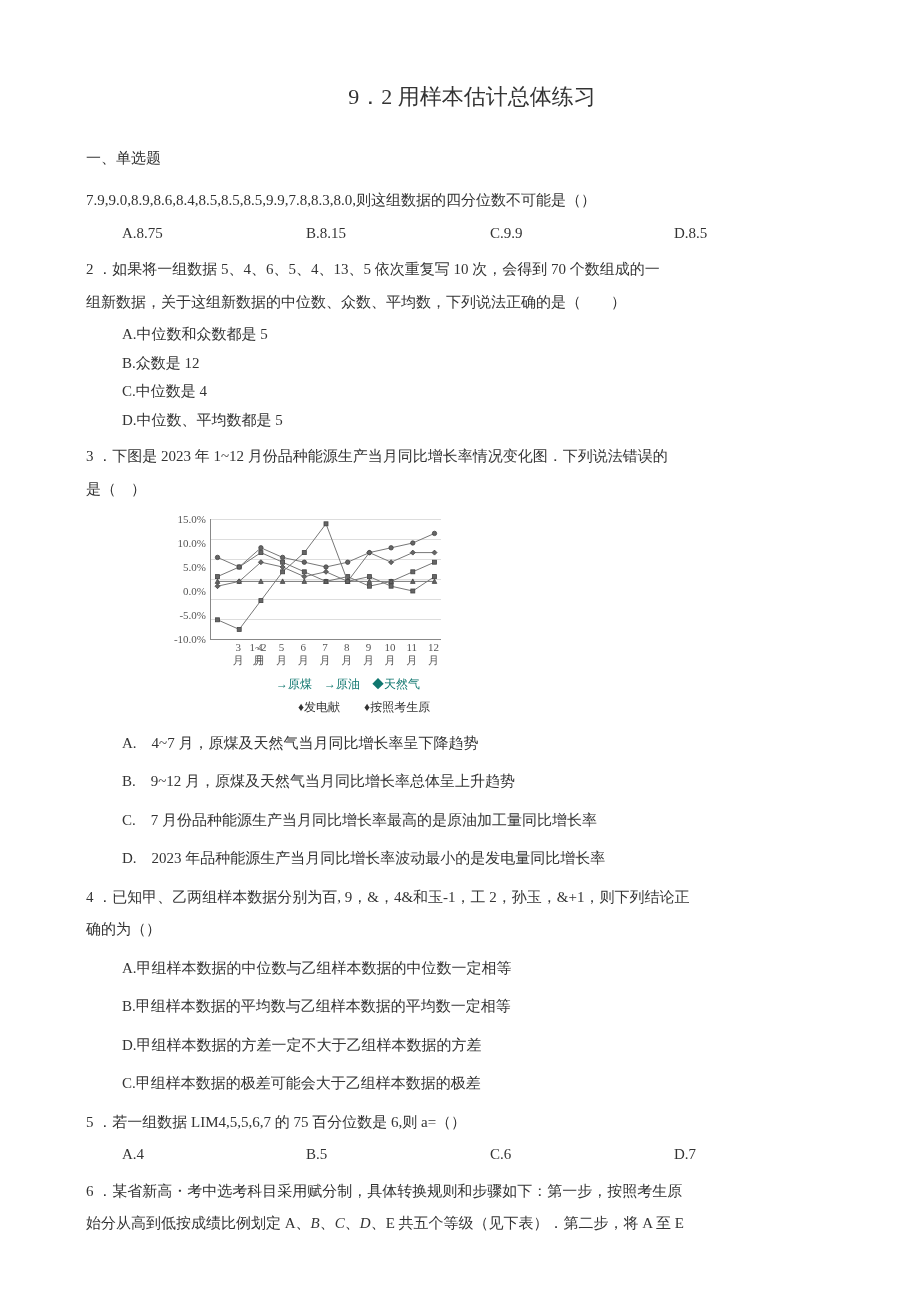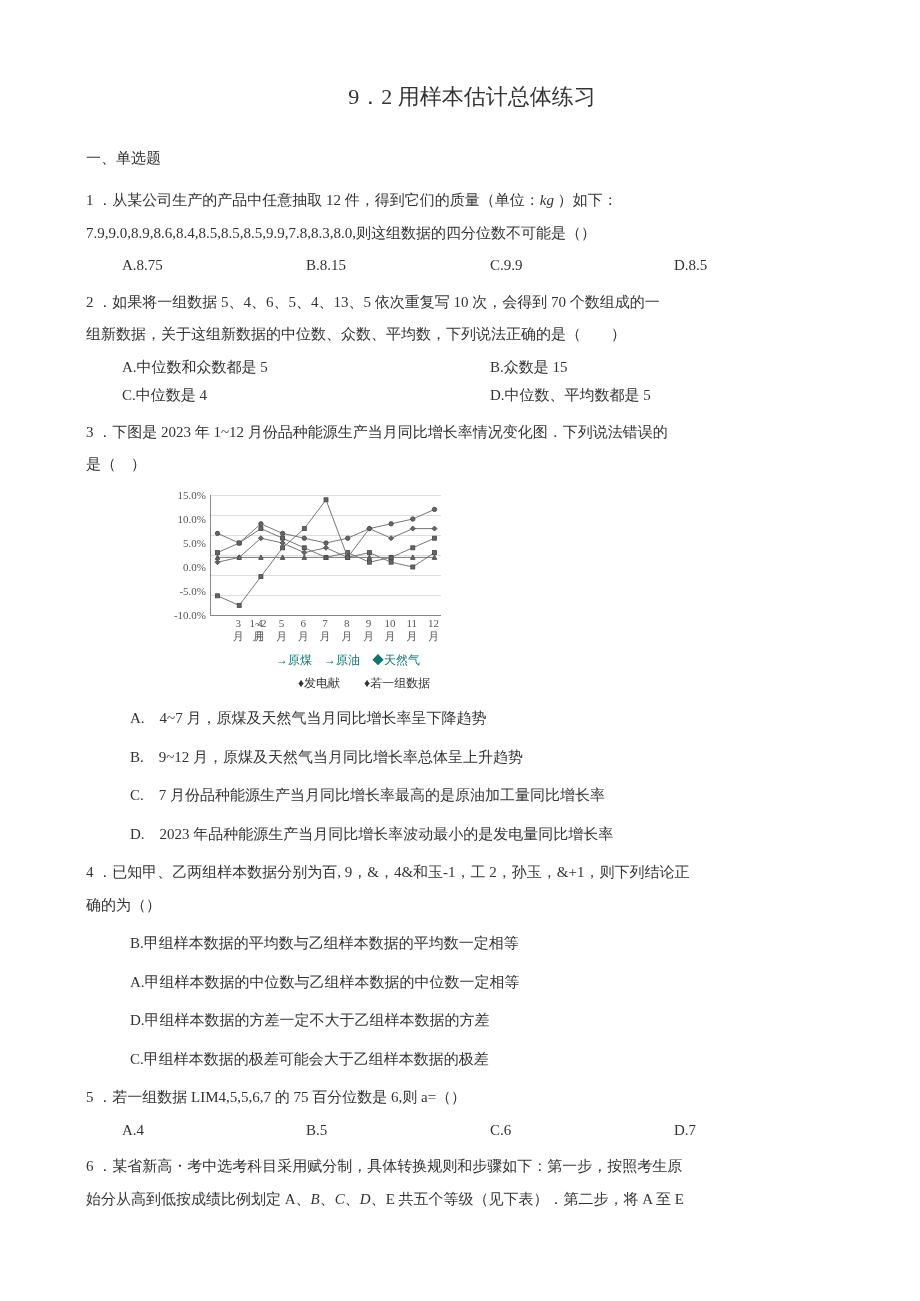--- a/index.html
+++ b/index.html
@@ -33,30 +33,31 @@
     margin: 4px 0 8px 36px;
     align-items: center;
   }
   .opts-row .opt {
     flex: 1;
   }
   .opts-2col {
     display: flex;
     flex-wrap: wrap;
     margin: 4px 0 8px 36px;
+    flex-direction: column;
   }
   .opts-2col .opt {
     width: 50%;
   }
   .opts-1col {
     margin: 4px 0 8px 36px;
   }
   .opts-1col .opt {
     display: block;
-    margin: 10px 8px;
+    margin: 10px 0;
   }
   .italic {
     font-style: italic;
   }
   .chart-figure {
     margin: 10px 0 8px 76px;
     width: 300px;
   }
   .chart-box {
     position: relative;
@@ -130,38 +131,35 @@
 </head>
 <body>
 
 <div class="page">
 
   <div class="title">9．2 用样本估计总体练习</div>
 
   <div class="section-heading">一、单选题</div>
 
   <div>
-    <div class="para">
-      <span>1 ．从某公司生产的产品中任意抽取 12 件，得到它们的质量（单位：</span><span class="italic">kg</span><span> ）如下：</span>
-    </div>
     <div class="para">7.9,9.0,8.9,8.6,8.4,8.5,8.5,8.5,9.9,7.8,8.3,8.0,则这组数据的四分位数不可能是（）</div>
     <div class="opts-row">
       <div class="opt">A.8.75</div>
       <div class="opt">B.8.15</div>
       <div class="opt">C.9.9</div>
       <div class="opt">D.8.5</div>
     </div>
   </div>
 
   <div>
     <div class="para">2 ．如果将一组数据 5、4、6、5、4、13、5 依次重复写 10 次，会得到 70 个数组成的一</div>
     <div class="para">组新数据，关于这组新数据的中位数、众数、平均数，下列说法正确的是（　　）</div>
     <div class="opts-2col">
       <div class="opt">A.中位数和众数都是 5</div>
-      <div class="opt">B.众数是 15</div>
+      <div class="opt">B.众数是 12</div>
       <div class="opt">C.中位数是 4</div>
       <div class="opt">D.中位数、平均数都是 5</div>
     </div>
   </div>
 
   <div>
     <div class="para">3 ．下图是 2023 年 1~12 月份品种能源生产当月同比增长率情况变化图．下列说法错误的</div>
     <div class="para">是（　）</div>
 
     <div class="chart-figure">
@@ -279,37 +277,37 @@
               <div class="m">11</div>
               <div class="m">月</div>
             </div>
             <div class="x-tick" style="left: 223.491px;">
               <div class="m">12</div>
               <div class="m">月</div>
             </div>
           </div>
       </div>
       <div class="legend1">→原煤　→原油　◆天然气</div>
-      <div class="legend2">♦发电献　　♦若一组数据</div>
+      <div class="legend2">♦发电献　　♦按照考生原</div>
     </div>
 
     <div class="opts-1col">
       <span class="opt">A.　4~7 月，原煤及天然气当月同比增长率呈下降趋势</span>
       <span class="opt">B.　9~12 月，原煤及天然气当月同比增长率总体呈上升趋势</span>
       <span class="opt">C.　7 月份品种能源生产当月同比增长率最高的是原油加工量同比增长率</span>
       <span class="opt">D.　2023 年品种能源生产当月同比增长率波动最小的是发电量同比增长率</span>
     </div>
   </div>
 
   <div>
     <div class="para">4 ．已知甲、乙两组样本数据分别为百, 9，&amp;，4&amp;和玉-1，工 2，孙玉，&amp;+1，则下列结论正</div>
     <div class="para">确的为（）</div>
     <div class="opts-1col">
+      <span class="opt">A.甲组样本数据的中位数与乙组样本数据的中位数一定相等</span>
       <span class="opt">B.甲组样本数据的平均数与乙组样本数据的平均数一定相等</span>
-      <span class="opt">A.甲组样本数据的中位数与乙组样本数据的中位数一定相等</span>
       <span class="opt">D.甲组样本数据的方差一定不大于乙组样本数据的方差</span>
       <span class="opt">C.甲组样本数据的极差可能会大于乙组样本数据的极差</span>
     </div>
   </div>
 
   <div>
     <div class="para">5 ．若一组数据 LIM4,5,5,6,7 的 75 百分位数是 6,则 a=（）</div>
     <div class="opts-row">
       <div class="opt">A.4</div>
       <div class="opt">B.5</div>

